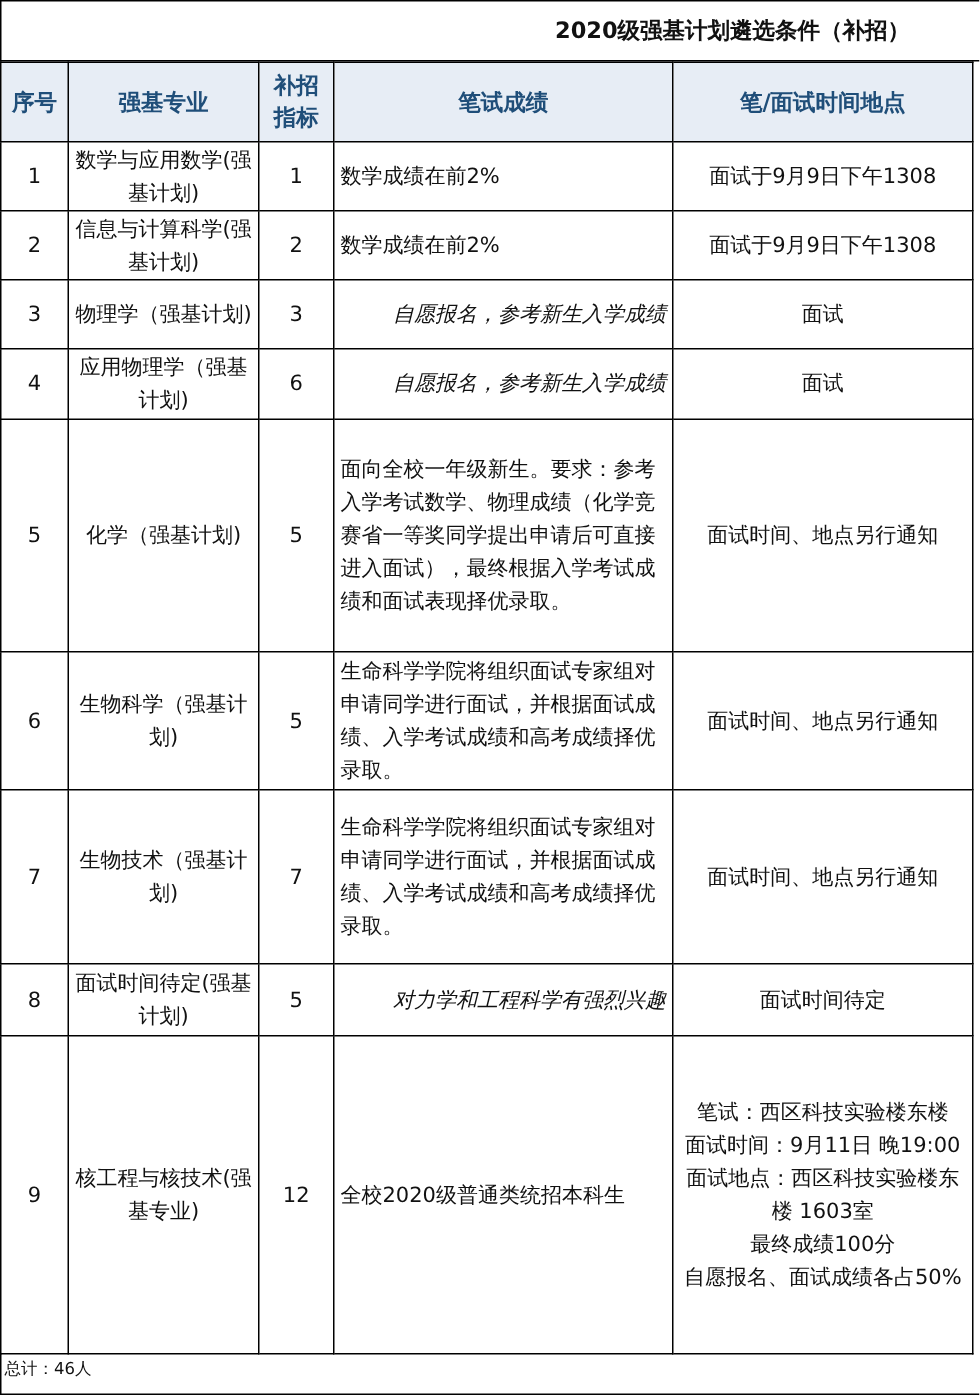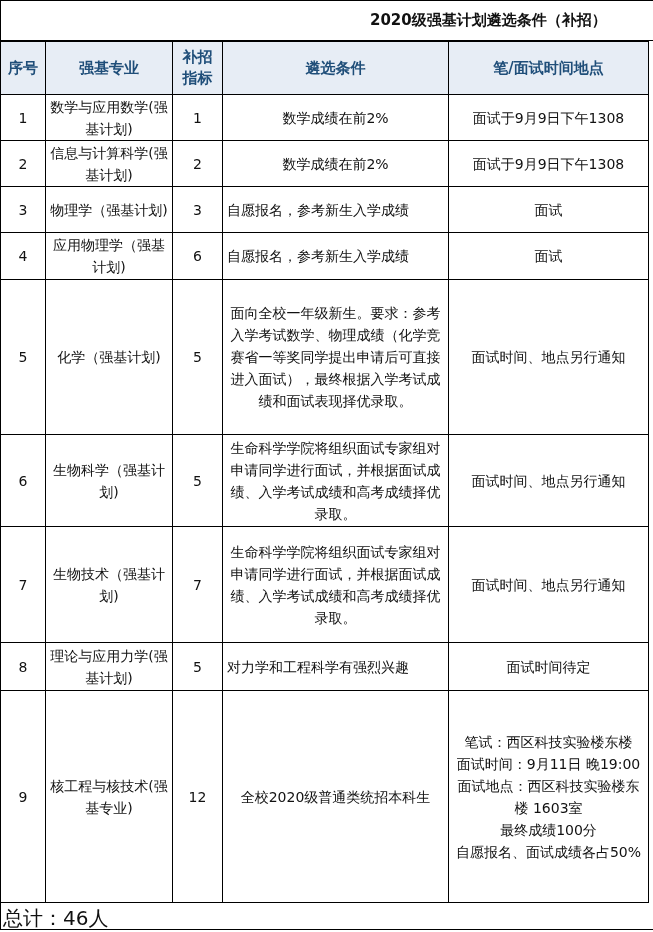--- a/index.html
+++ b/index.html
@@ -6,26 +6,26 @@
   body { width:653px; height:932px; position:relative; overflow:hidden;
          font-family:"DejaVu Sans","Liberation Sans",sans-serif; color:#111; }
   .title-row { position:absolute; left:0; top:0; width:653px; height:41px;
                border-top:1px solid #000; border-left:1px solid #000; border-bottom:1px solid #000;
                box-sizing:border-box; }
   .title { position:absolute; left:350px; top:10px; font-size:15px; font-weight:bold; color:#111; white-space:nowrap;margin-left:19px; }
   table { position:absolute; left:0; top:41px; border-collapse:collapse; table-layout:fixed;border-radius:31px; }
   td, th { border:1px solid #000; text-align:center; vertical-align:middle; padding:0 4px;
            font-size:14px; line-height:22px; overflow:hidden; box-sizing:border-box; }
   th { background:#e7edf5; color:#1f4e79; font-weight:bold; font-size:15px; line-height:21px; }
-  td.cond-left { text-align:left; }
-  td.cond-center { text-align:center; }
+  td.cond-left { text-align:right;font-style:italic; }
+  td.cond-center { text-align:left; }
   .wrap { white-space:normal; word-break:break-all; }
   .footer { position:absolute; left:0; top:902px; width:653px; height:28px; box-sizing:border-box;
             border-left:1px solid #000; border-bottom:1px solid #000; }
-  .footer span { position:absolute; left:2px; top:3px; font-size:20px; }
+  .footer span { position:absolute; left:2px; top:3px; font-size:11px; }
 </style>
 </head>
 <body>
 
 <div class="title-row">
   <span class="title">2020级强基计划遴选条件（补招）</span>
 </div>
 
 <table>
   <colgroup>
@@ -36,21 +36,21 @@
       <col style="width:200px">
   </colgroup>
   <thead>
     <tr style="height:53px">
       <th>序号</th>
       <th>强基专业</th>
       <th>
         <div>补招</div>
         <div>指标</div>
       </th>
-      <th>遴选条件</th>
+      <th>笔试成绩</th>
       <th>笔/面试时间地点</th>
     </tr>
   </thead>
   <tbody>
     <tr style="height:46px">
       <td>1</td>
       <td class="wrap">数学与应用数学(强基计划)</td>
       <td>1</td>
       <td class="cond-center">数学成绩在前2%</td>
       <td>面试于9月9日下午1308</td>
@@ -92,21 +92,21 @@
     </tr>
     <tr style="height:116px">
       <td>7</td>
       <td class="wrap">生物技术（强基计划)</td>
       <td>7</td>
       <td class="cond-center wrap">生命科学学院将组织面试专家组对申请同学进行面试，并根据面试成绩、入学考试成绩和高考成绩择优录取。</td>
       <td>面试时间、地点另行通知</td>
     </tr>
     <tr style="height:48px">
       <td>8</td>
-      <td class="wrap">理论与应用力学(强基计划)</td>
+      <td class="wrap">面试时间待定(强基计划)</td>
       <td>5</td>
       <td class="cond-left">对力学和工程科学有强烈兴趣</td>
       <td>面试时间待定</td>
     </tr>
     <tr style="height:212px">
       <td>9</td>
       <td class="wrap">核工程与核技术(强基专业)</td>
       <td>12</td>
       <td class="cond-center">全校2020级普通类统招本科生</td>
       <td class="wrap">

